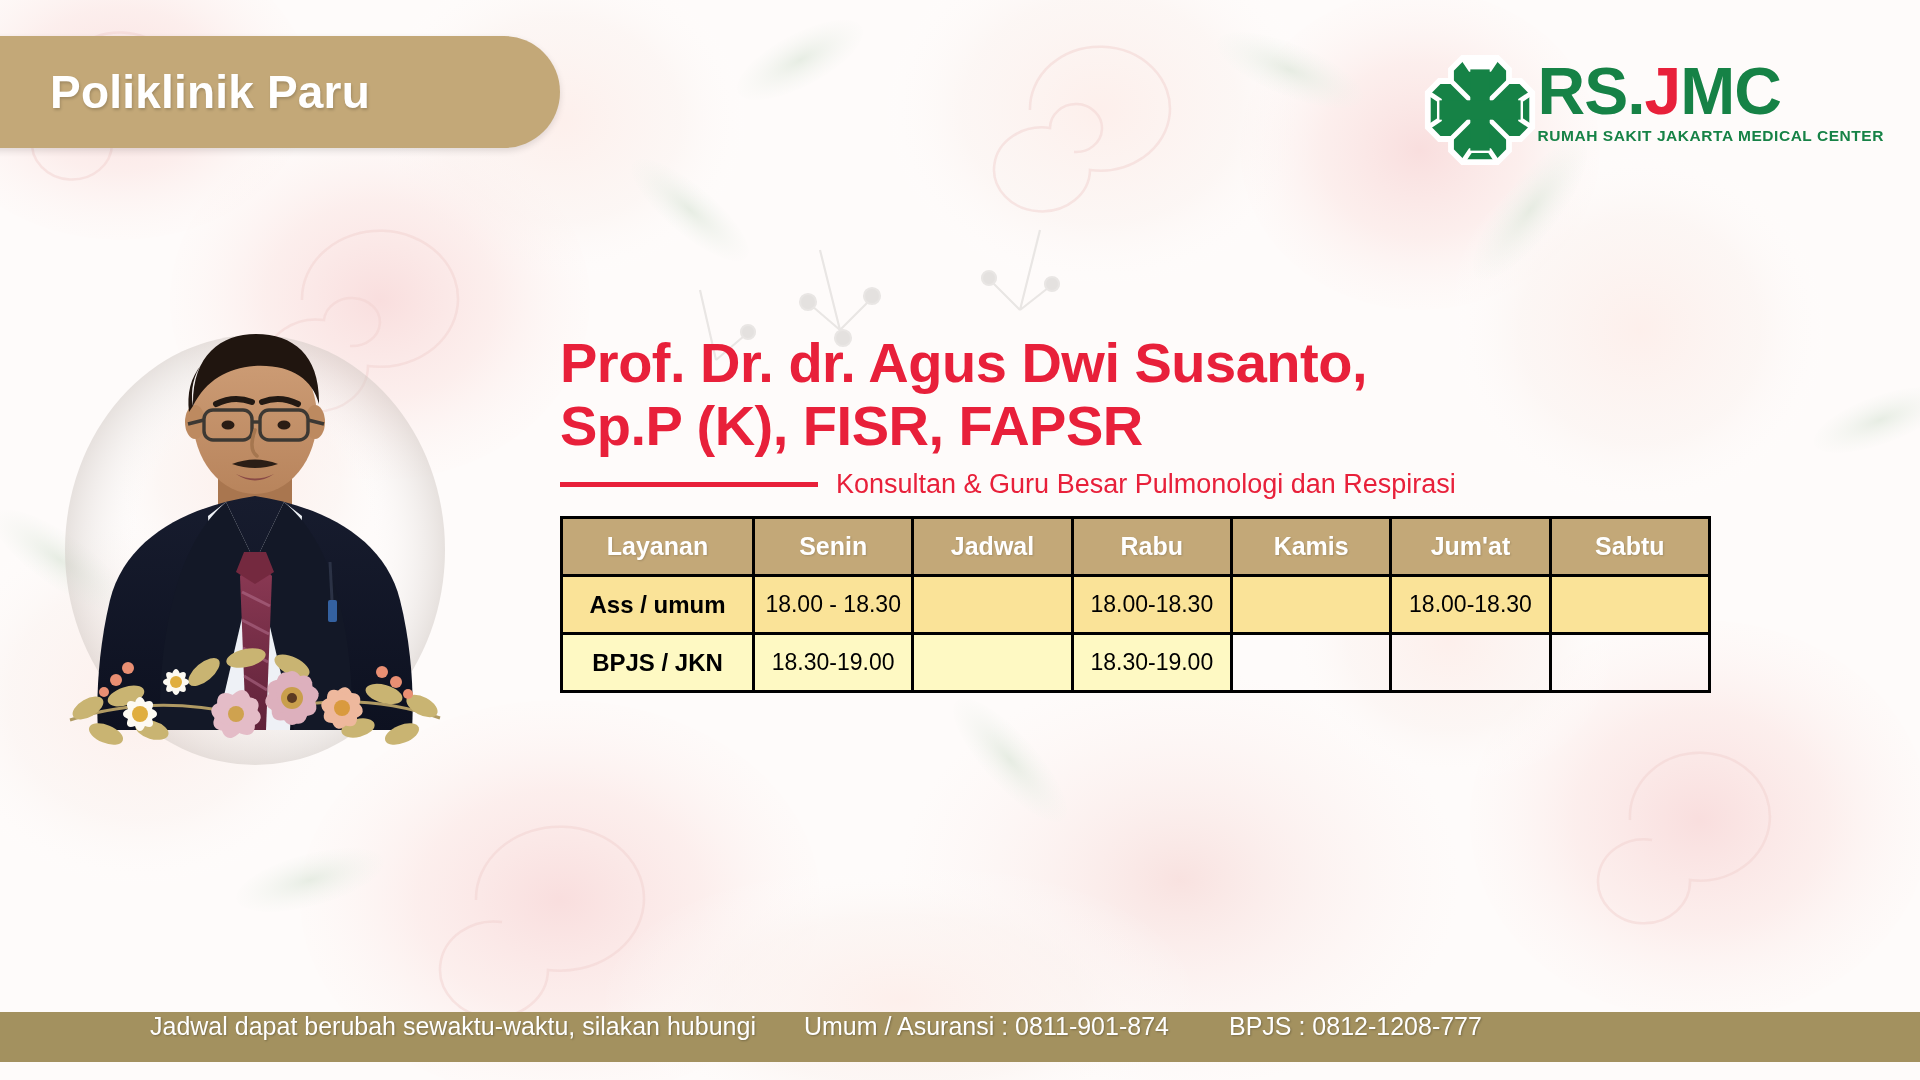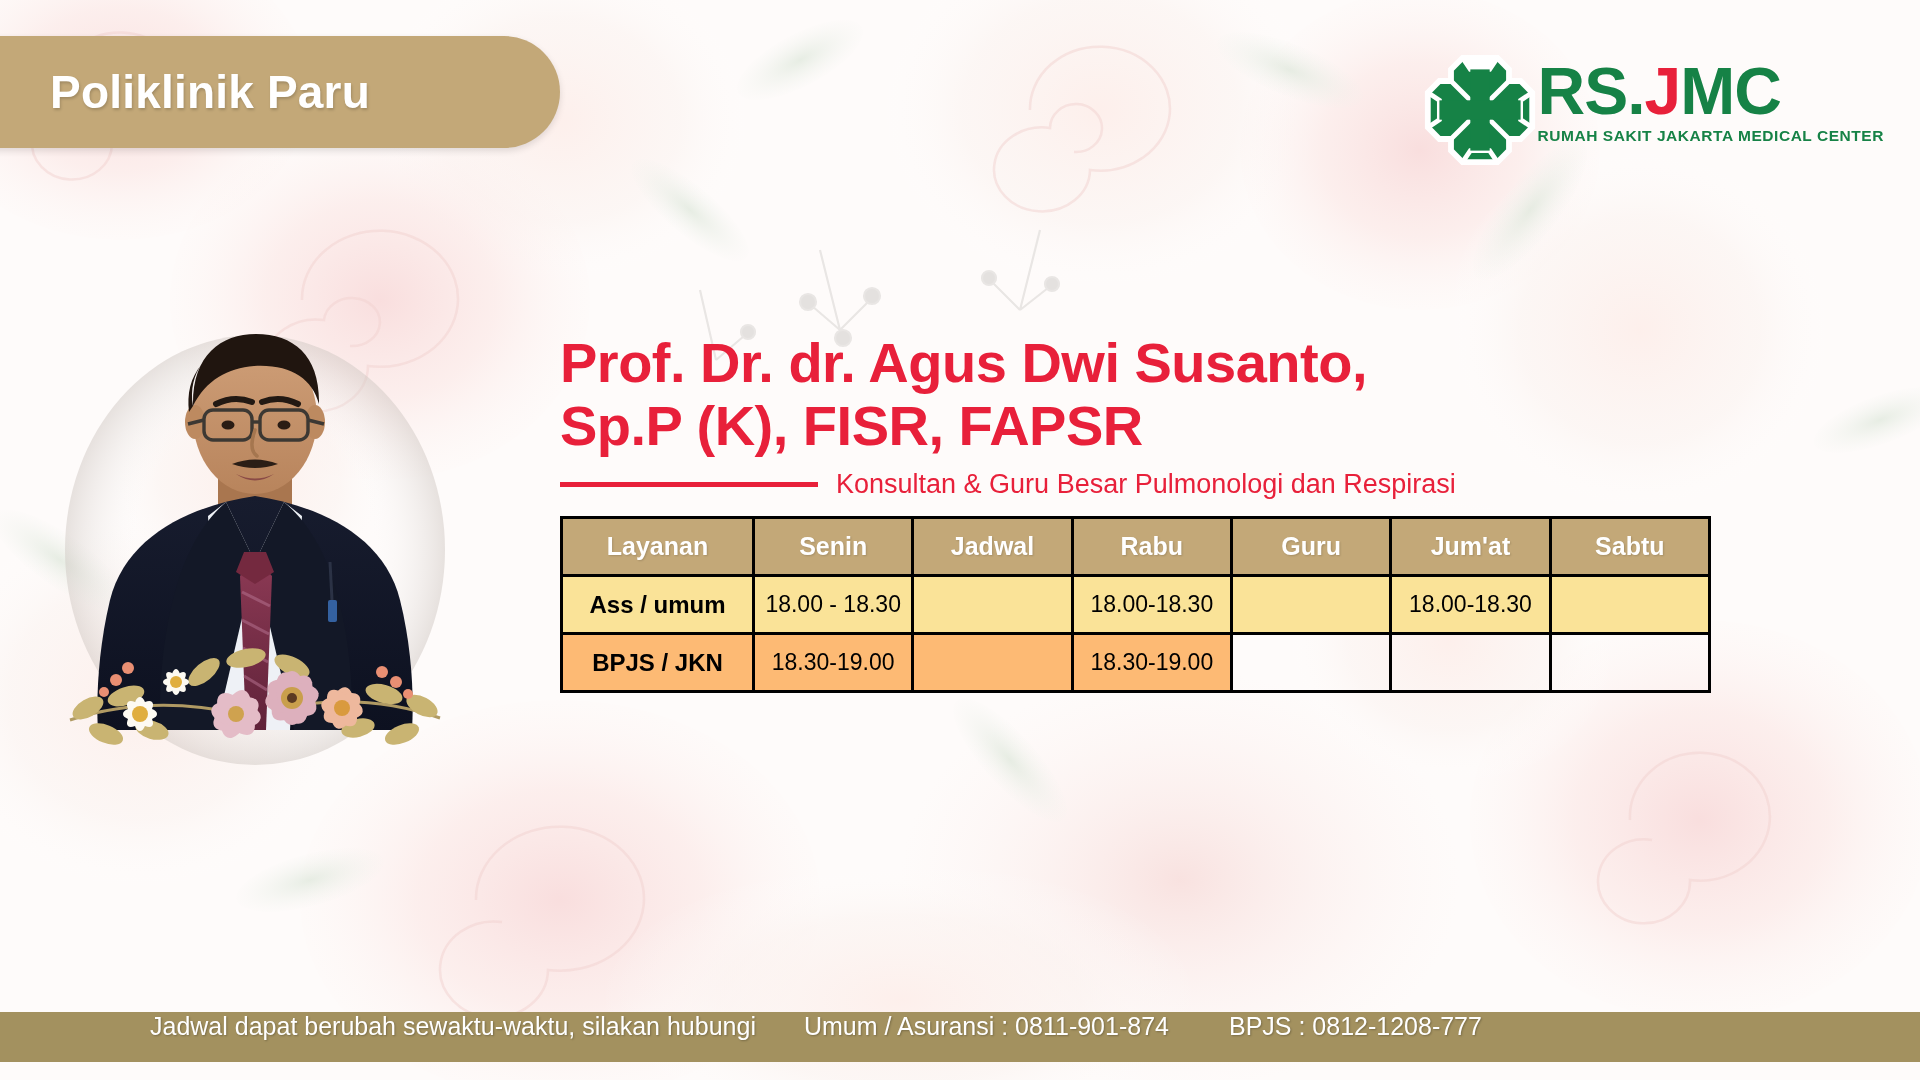--- a/index.html
+++ b/index.html
@@ -94,21 +94,21 @@
     padding:0 4px;
   }
   #schedule-table thead th {
     background:#c3a878;
     color:#fff;
     font-weight:bold;
     font-size:25px;
     text-shadow:1px 1px 2px rgba(0,0,0,.15);
   }
   #schedule-table tbody tr.row-highlight td { background:#fae398; }
-  #schedule-table tbody tr.row-plain td { background:#fdba74; }
+  #schedule-table tbody tr.row-plain td { background:#fef9c3; }
   #schedule-table tbody tr.row-plain td.empty-cell { background:transparent; }
   #schedule-table td.service-cell {
     font-weight:bold; font-size:24px; color:#000;
   }
   #schedule-table col.c-layanan { width:192px; }
 
   
   #footer-bar {
     position:absolute; left:0; bottom:18px; width:1920px; height:50px;
     background:#a3915f;
@@ -400,21 +400,21 @@
         <col>
         <col>
         <col>
     </colgroup>
     <thead>
       <tr>
         <th>Layanan</th>
         <th>Senin</th>
         <th>Jadwal</th>
         <th>Rabu</th>
-        <th>Guru</th>
+        <th>Kamis</th>
         <th>Jum'at</th>
         <th>Sabtu</th>
       </tr>
     </thead>
     <tbody>
       <tr class="row-highlight">
         <td class="service-cell">Ass / umum</td>
         <td>18.00 - 18.30</td>
         <td></td>
         <td>18.00-18.30</td>

